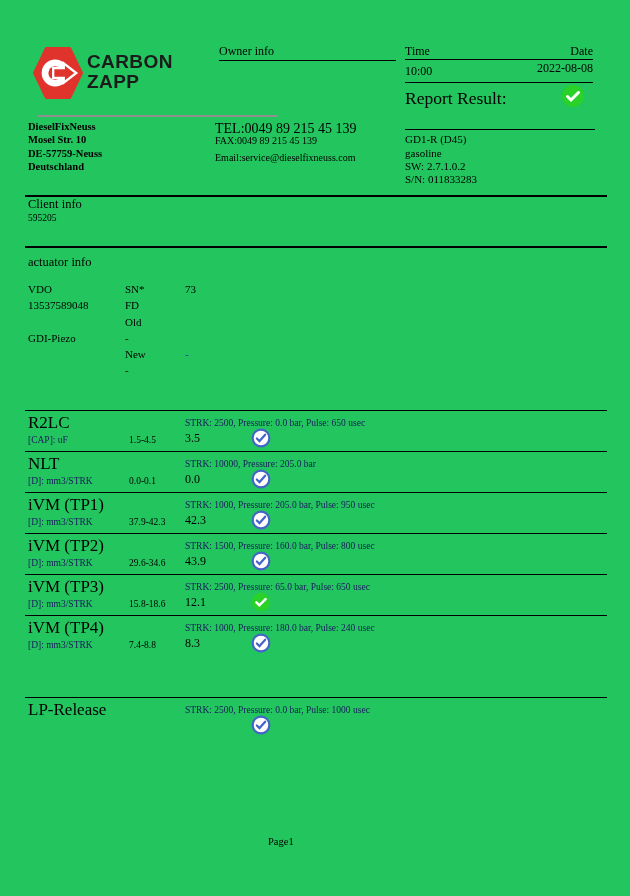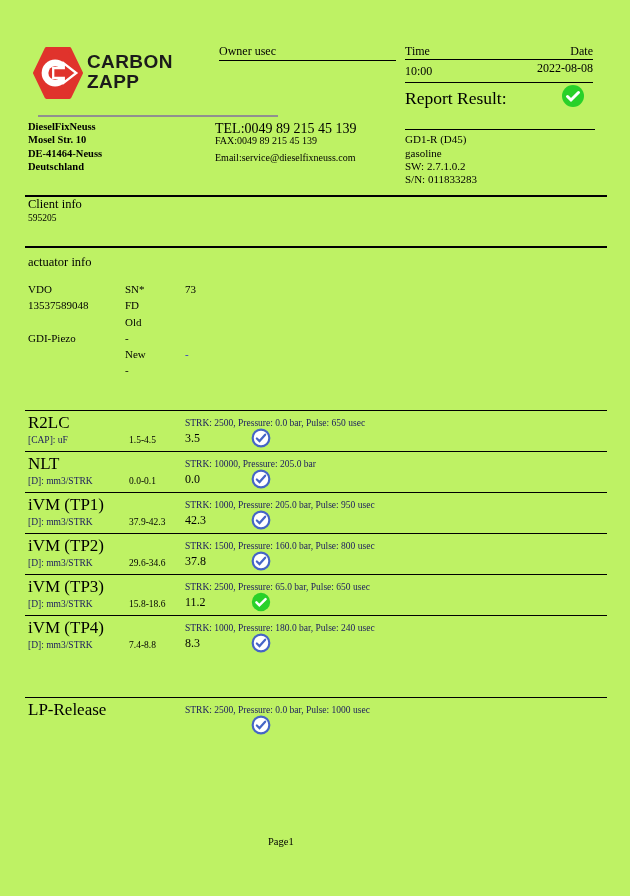--- a/index.html
+++ b/index.html
@@ -1,16 +1,16 @@
 <!DOCTYPE html>
 <html><head>
 <meta charset="utf-8">
 <style>
   html,body{margin:0;padding:0;background:#fff;}
-  .page{position:relative;width:630px;height:896px;background:#bef264;overflow:hidden;
+  .page{position:relative;width:630px;height:896px;background:#22c55e;overflow:hidden;
         font-family:"Liberation Serif", serif;color:#000;}
   .abs{position:absolute;}
 
   
   .brand-text{position:absolute;left:87px;top:52px;font-family:"Liberation Sans",sans-serif;
     font-weight:800;font-size:19px;line-height:20px;letter-spacing:0.4px;color:#1b1b1b;}
   .logo-underline{position:absolute;left:38px;top:115px;width:240px;border-top:2px solid #909090;}
 
   
   .owner-label{position:absolute;left:219px;top:44px;font-size:12px;}
@@ -69,38 +69,38 @@
     <circle cx="23" cy="28" r="14" fill="#ffffff"></circle>
     <circle cx="23" cy="28" r="7" fill="#E0332C"></circle>
     <path d="M21 23 h11 v-5 l13 10 l-13 10 v-5 h-11 z" fill="#E0332C" stroke="#ffffff" stroke-width="2.4"></path>
   </svg>
   <div class="brand-text">
     <div>CARBON</div>
     <div>ZAPP</div>
   </div>
   <div class="logo-underline"></div>
 
-  <div class="owner-label">Owner usec</div>
+  <div class="owner-label">Owner info</div>
   <div class="owner-line"></div>
   <div class="time-label">Time</div>
   <div class="date-label">Date</div>
   <div class="th-line1"></div>
   <div class="time-value">10:00</div>
   <div class="date-value">2022-08-08</div>
   <div class="th-line2"></div>
   <div class="report-result">Report Result:</div>
   <span class="result-icon" id="result-icon"><svg width="24" height="24" viewBox="0 0 24 24">
      <circle cx="12" cy="12" r="11" fill="#29D129"></circle>
      <path d="M6.5 12.5 l3.5 3.5 L17.5 8.5" fill="none" stroke="#fff" stroke-width="3" stroke-linecap="round"></path>
    </svg></span>
 
   <div class="company">
     <div>DieselFixNeuss</div>
     <div>Mosel Str. 10</div>
-    <div>DE-41464-Neuss</div>
+    <div>DE-57759-Neuss</div>
     <div>Deutschland</div>
   </div>
   <div class="contact-tel">TEL:0049 89 215 45 139</div>
   <div class="contact-fax">FAX:0049 89 215 45 139</div>
   <div class="contact-email">Email:service@dieselfixneuss.com</div>
 
   <div class="machine-line"></div>
   <div class="machine-a">
     <div>GD1-R (D45)</div>
     <div>gasoline</div>
@@ -187,34 +187,34 @@
      <circle cx="12" cy="12" r="10" fill="#fff" stroke="#4565C6" stroke-width="2.6"></circle>
      <path d="M7 12.5 l3.2 3.2 L17 8" fill="none" stroke="#4565C6" stroke-width="2.6" stroke-linecap="round"></path>
    </svg>
         </span>
   </div>
       <div class="test-row" style="top: 123px;">
     <div class="t-name">iVM (TP2)</div>
     <div class="t-params">STRK: 1500, Pressure: 160.0 bar, Pulse: 800 usec</div>
     <div class="t-label">[D]: mm3/STRK</div>
     <div class="t-range">29.6-34.6</div>
-    <div class="t-value">37.8</div>
+    <div class="t-value">43.9</div>
     <span class="t-icon">
           <svg width="20" height="20" viewBox="0 0 24 24">
      <circle cx="12" cy="12" r="10" fill="#fff" stroke="#4565C6" stroke-width="2.6"></circle>
      <path d="M7 12.5 l3.2 3.2 L17 8" fill="none" stroke="#4565C6" stroke-width="2.6" stroke-linecap="round"></path>
    </svg>
         </span>
   </div>
       <div class="test-row" style="top: 164px; text-align: center;">
     <div class="t-name">iVM (TP3)</div>
     <div class="t-params">STRK: 2500, Pressure: 65.0 bar, Pulse: 650 usec</div>
     <div class="t-label">[D]: mm3/STRK</div>
     <div class="t-range">15.8-18.6</div>
-    <div class="t-value">11.2</div>
+    <div class="t-value">12.1</div>
     <span class="t-icon">
           <svg width="20" height="20" viewBox="0 0 24 24">
      <circle cx="12" cy="12" r="11" fill="#29D129"></circle>
      <path d="M6.5 12.5 l3.5 3.5 L17.5 8.5" fill="none" stroke="#fff" stroke-width="3" stroke-linecap="round"></path>
    </svg>
         </span>
   </div>
       <div class="test-row" style="top: 205px; text-align: center;">
     <div class="t-name">iVM (TP4)</div>
     <div class="t-params">STRK: 1000, Pressure: 180.0 bar, Pulse: 240 usec</div>

